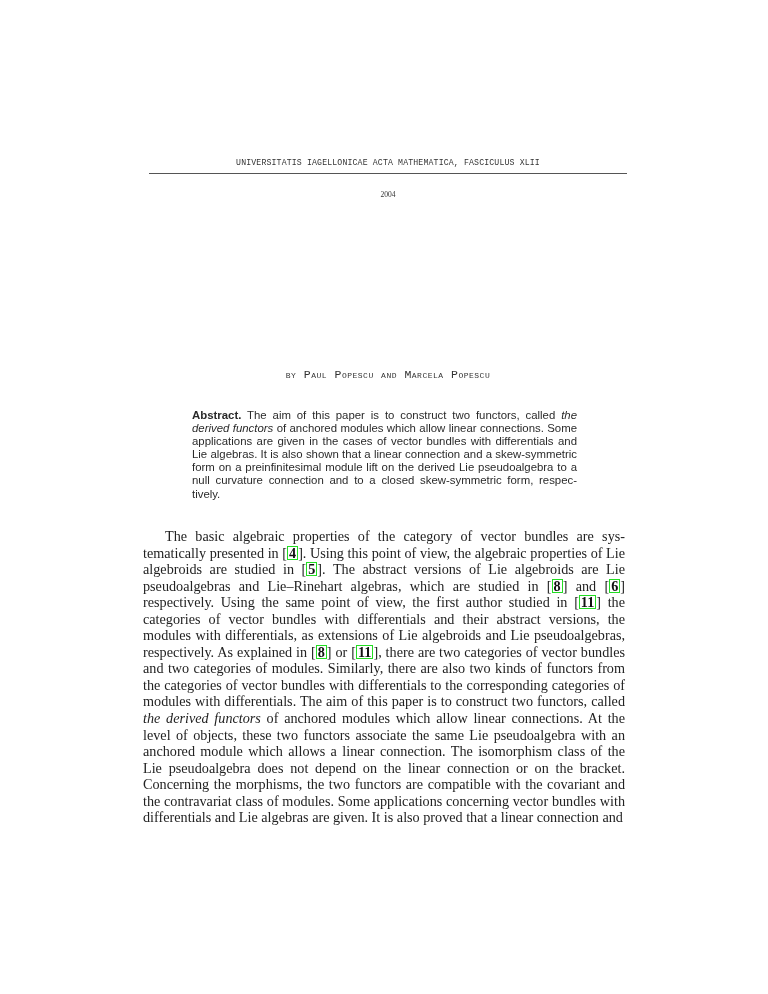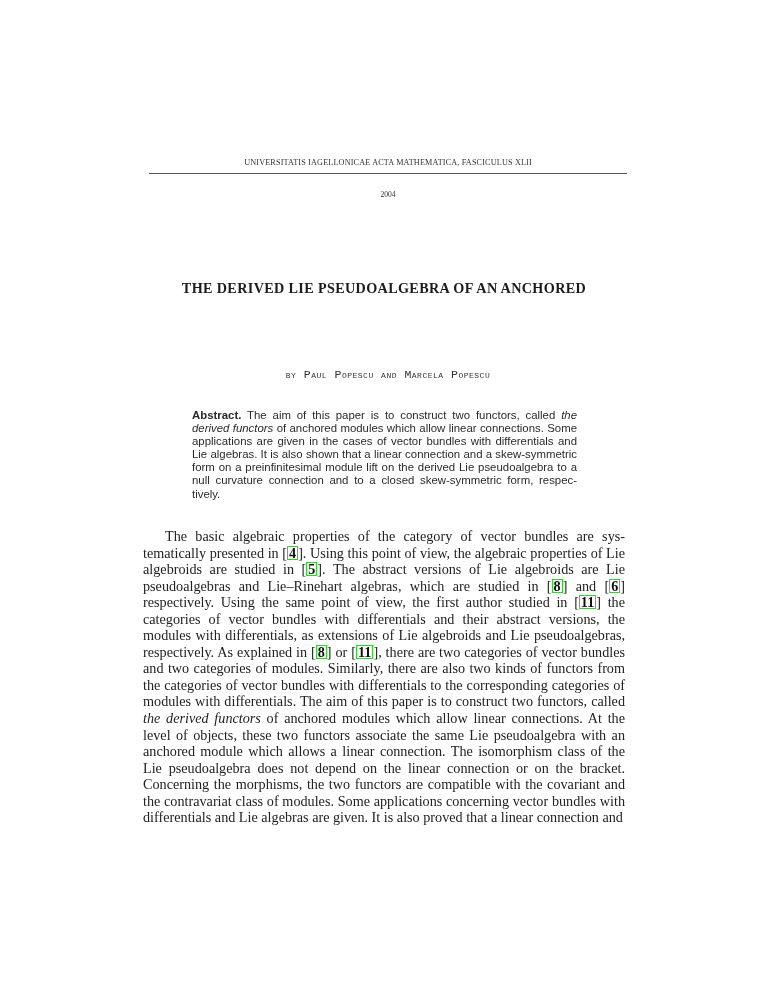--- a/index.html
+++ b/index.html
@@ -7,21 +7,21 @@
       width: 768px; height: 994px; position: relative; overflow: hidden;
       font-family: "DejaVu Serif", "Liberation Serif", serif;
       color: #222222;
     }
     .header {
       position: absolute; left: 149px; top: 157px; width: 478px;
       text-align: center;
     }
     .journal {
       font-size: 8.2px; letter-spacing: 0.15px; line-height: 12px;
-      font-family: Liberation Serif, serif; color: #333;
+      font-family: Liberation Mono, monospace; color: #333;
       white-space: nowrap;
     }
     .rule { height: 1px; background: #555; margin-top: 4px; }
     .year { font-size: 7.5px; line-height: 10px; margin-top: 16px; color: #333; font-family: "Liberation Serif", serif; }
 
     .title {
       position: absolute; left: 130px; top: 278px; width: 508px;
       text-align: center; font-weight: bold;
       font-family: "Liberation Serif", serif;
       font-size: 14.2px; line-height: 21px; letter-spacing: 0.35px; color: #1c1c1c;
@@ -54,20 +54,19 @@
 </head>
 <body>
 
 <div class="header">
   <div class="journal">UNIVERSITATIS IAGELLONICAE ACTA MATHEMATICA,  FASCICULUS XLII</div>
   <div class="rule"></div>
   <div class="year">2004</div>
 </div>
 
 <div class="title">
-  <div>THE DERIVED LIE PSEUDOALGEBRA OF AN ANCHORED</div>
 </div>
 
 <div class="authors">by Paul Popescu and Marcela Popescu</div>
 
 <div class="abstract"><span class="label">Abstract.</span><span> The aim of this paper is to construct two functors, called </span><em>the derived functors</em><span> of anchored modules which allow linear connections. Some applications are given in the cases of vector bundles with differentials and Lie algebras. It is also shown that a linear connection and a skew-symmetric form on a preinfinitesimal module lift on the derived Lie pseudoalgebra to a null curvature connection and to a closed skew-symmetric form, respec­tively.</span></div>
 
 <div class="body"><span>The basic algebraic properties of the category of vector bundles are sys­tematically presented in </span>[<span class="cite">4</span>]<span>. Using this point of view, the algebraic properties of Lie algebroids are studied in </span>[<span class="cite">5</span>]<span>. The abstract versions of Lie algebroids are Lie pseudoalgebras and Lie–Rinehart algebras, which are studied in </span>[<span class="cite">8</span>]<span> and </span>[<span class="cite">6</span>]<span> respectively. Using the same point of view, the first author studied in </span>[<span class="cite">11</span>]<span> the categories of vector bundles with differentials and their abstract versions, the modules with differentials, as extensions of Lie algebroids and Lie pseu­doalgebras, respectively. As explained in </span>[<span class="cite">8</span>]<span> or </span>[<span class="cite">11</span>]<span>, there are two categories of vector bundles and two categories of modules. Similarly, there are also two kinds of functors from the categories of vector bundles with differentials to the corresponding categories of modules with differentials. The aim of this paper is to construct two functors, called </span><em>the derived functors</em><span> of anchored modules which allow linear connections. At the level of objects, these two functors as­sociate the same Lie pseudoalgebra with an anchored module which allows a linear connection. The isomorphism class of the Lie pseudoalgebra does not depend on the linear connection or on the bracket. Concerning the morphisms, the two functors are compatible with the covariant and the contravariat class of modules. Some applications concerning vector bundles with differentials and Lie algebras are given. It is also proved that a linear connection and</span></div>
 
 </body></html>

